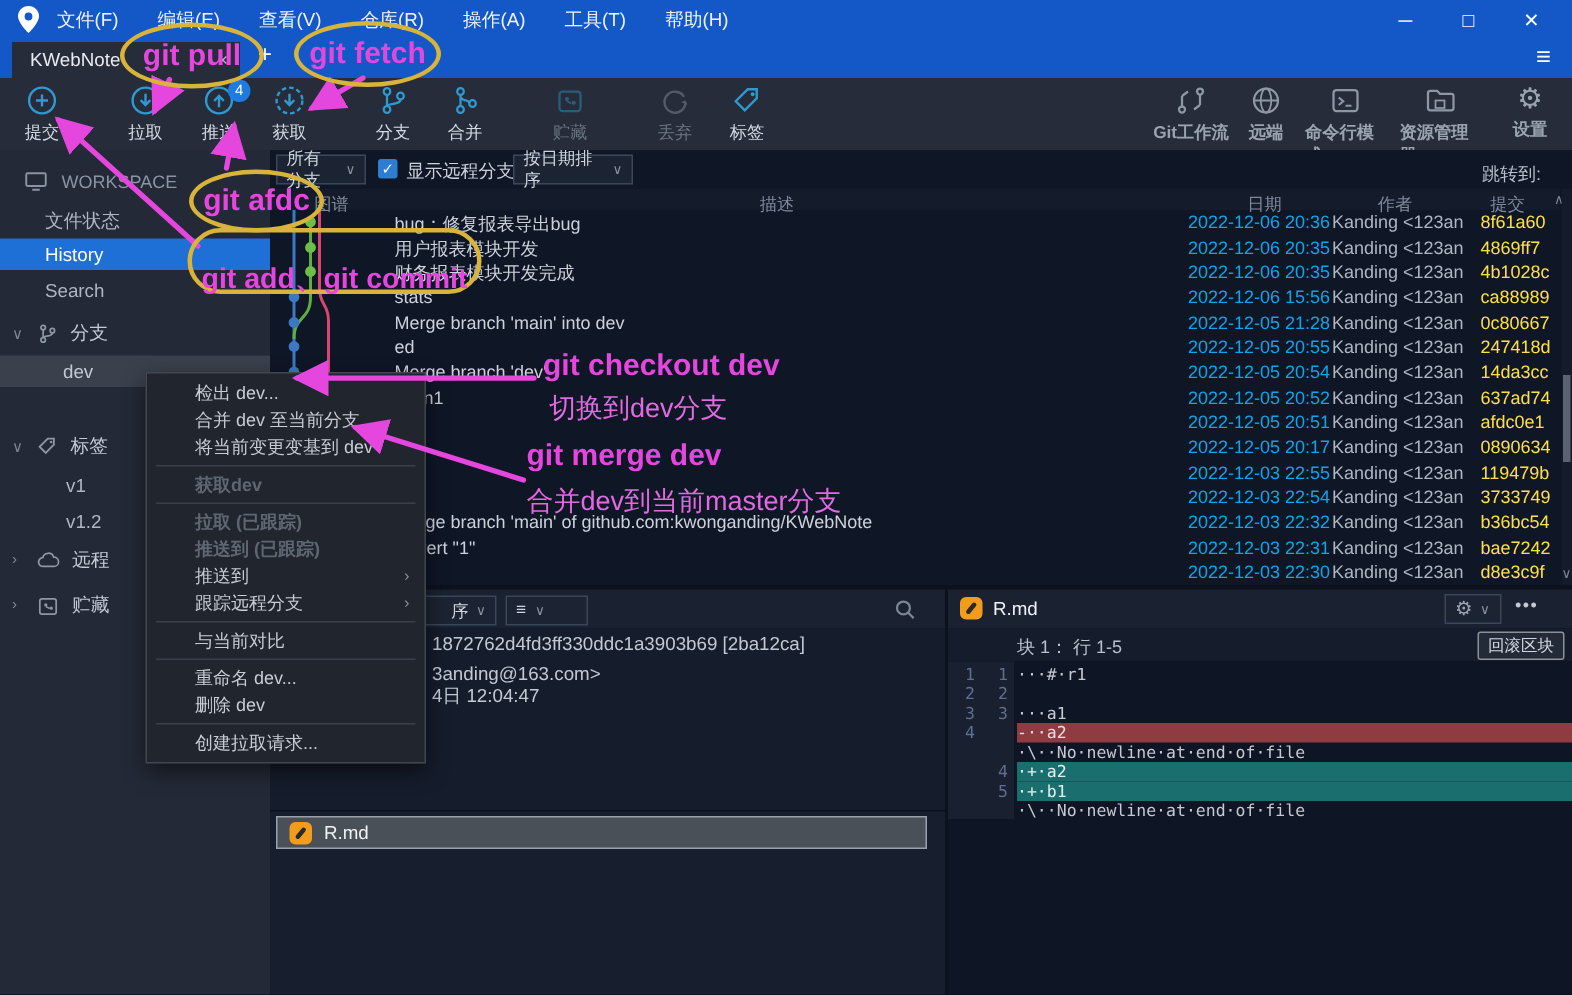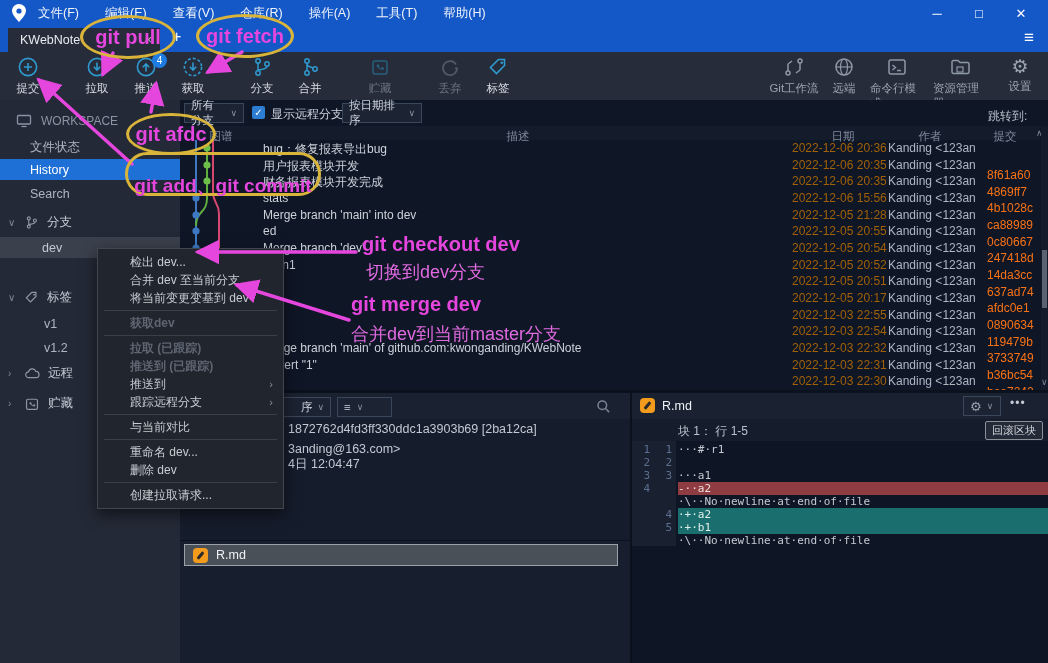--- a/index.html
+++ b/index.html
@@ -17,42 +17,42 @@
        display:flex;align-items:center;font-size:12.5px;color:#e8ebf0;padding-left:12px;box-sizing:border-box;}
   .tabclose{margin-left:auto;margin-right:8px;color:#aeb5c0;font-size:12px;}
   .newtab{position:absolute;left:172px;top:2px;color:#fff;font-size:16px;}
   .hamb{position:absolute;left:1024px;top:2px;color:#fff;font-size:17px;}
   
   .toolbar{left:0;top:52px;width:1048px;height:48px;background:#262c3a;}
   .tbtn{position:absolute;top:4px;width:54px;display:flex;flex-direction:column;align-items:center;gap:3px;}
   .tbtn .lbl{font-size:11.5px;color:#d5dae2;}
   .tbtn.dim .lbl{color:#6b7482;}
   .tbtn.dim svg{opacity:.45;}
-  .gray .lbl{color:#9aa3b0;}
+  .gray .lbl{color:#9aa3b0;font-weight:bold;}
   .badge{position:absolute;left:152px;top:53px;width:15px;height:15px;border-radius:50%;
          background:#1d7be1;color:#fff;font-size:10px;display:flex;align-items:center;justify-content:center;}
   .gearglyph{font-family:"DejaVu Sans",sans-serif;color:#9aa3b0;font-size:17px;line-height:20px;}
   
   .sidebar{left:0;top:100px;width:180px;height:563px;background:#232936;}
   .side-row{position:absolute;left:0;width:180px;height:21px;display:flex;align-items:center;font-size:12.5px;color:#aeb6c2;}
   .side-sel-blue{background:#1e6fd6;color:#fff;}
   .side-sel-gray{background:#3a404c;color:#c3cad4;}
   .chev{width:16px;margin-left:8px;color:#7d8694;font-size:10px;}
   
   .main{left:180px;top:100px;width:868px;height:290px;background:#0f1626;}
   .dd{position:absolute;height:20px;background:#1c2332;border:1px solid #3a4659;box-sizing:border-box;
       display:flex;align-items:center;font-size:11.5px;color:#cfd5de;padding:0 6px;gap:5px;}
   .caret{color:#8b93a1;font-size:9px;}
   .thead{position:absolute;font-size:11.5px;color:#7e8a9c;transform:translateX(-50%);top:3px;}
   .row{position:absolute;left:0;width:860px;height:17px;font-size:12px;}
   .cell{position:absolute;top:1px;white-space:nowrap;}
   .c-desc{left:83px;color:#ccd2da;}
-  .c-date{left:612px;color:#a16207;}
+  .c-date{left:612px;color:#0ea5e9;}
   .c-auth{left:708px;width:88px;overflow:hidden;color:#aeb6c2;}
-  .c-hash{left:807px;color:#f97316;margin-top:27px;}
+  .c-hash{left:807px;color:#fde047;}
   
   .ctxmenu{left:97px;top:248px;width:187px;background:#20252e;border:1px solid #41464f;
            box-shadow:0 5px 14px rgba(0,0,0,.55);z-index:40;padding:4px 0;box-sizing:border-box;}
   .mi{height:18px;display:flex;align-items:center;padding-left:32px;font-size:12px;color:#c8ccd3;position:relative;}
   .mi.dis{color:#5f6672;font-weight:bold;}
   .mi .sub{position:absolute;right:10px;color:#8a919c;font-size:11px;}
   .msep{height:1px;background:#3a404b;margin:3px 6px;}
   
   .bl-tool{left:180px;top:393px;width:450px;height:26px;background:#1a2130;}
   .bl-body{left:180px;top:419px;width:450px;height:121px;background:#151c2b;font-size:12.5px;color:#c3c9d3;}

